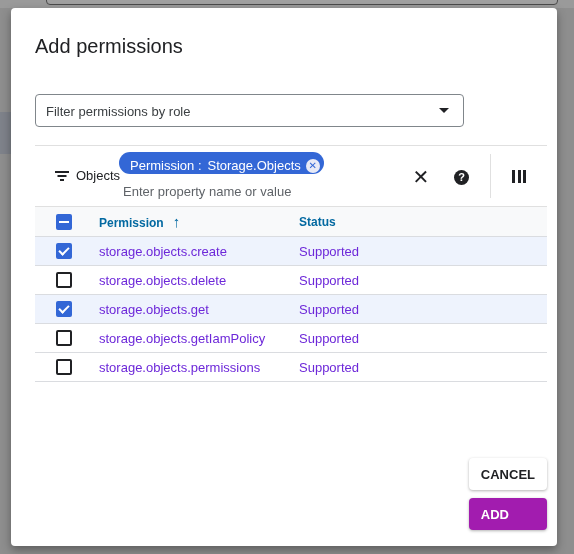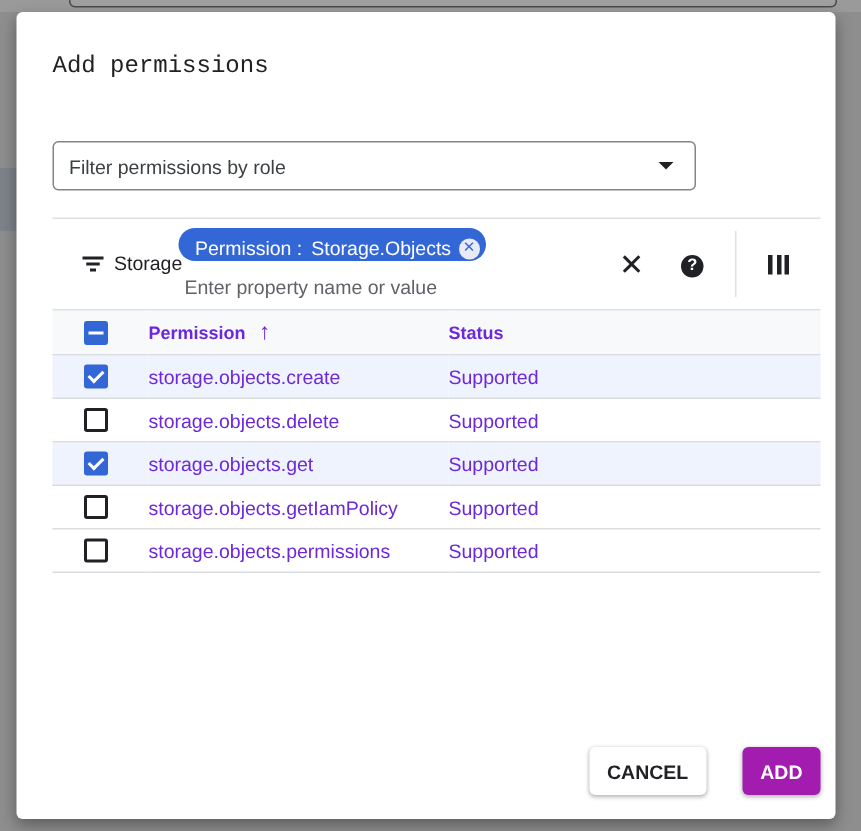--- a/index.html
+++ b/index.html
@@ -19,21 +19,21 @@
   .bg-left-panel {
     position: absolute; left: 0; top: 112px; width: 12px; height: 42px; background: #7e828a;
   }
   .dialog {
     position: absolute; left: 11px; top: 8px; width: 546px; height: 538px;
     background: #fff; border-radius: 4px;
     box-shadow: 0 4px 10px rgba(0,0,0,0.35);
   }
   .title {
     position: absolute; left: 24px; top: 27px;
-    font-size: 16px; color: #202124; font-weight: normal; font-family: Liberation Mono, monospace;
+    font-size: 20px; color: #202124; font-weight: normal;
   }
   .role-select {
     position: absolute; left: 24px; top: 86px; width: 429px; height: 33px;
     border: 1px solid #80868b; border-radius: 4px; box-sizing: border-box;
     cursor: pointer;
   }
   .role-select .placeholder {
     position: absolute; left: 10px; top: 9px; font-size: 13px; color: #3c4043;
   }
   .role-select .caret {
@@ -85,41 +85,41 @@
     position: absolute; left: 477px; top: 24px; width: 14px; height: 13px; cursor: pointer;
     display: flex; justify-content: space-between;
   }
   .columns-btn i { width: 3px; height: 13px; background: #202124; }
   table {
     position: absolute; left: 24px; top: 198px; width: 512px; border-collapse: collapse;
     font-size: 13px;
   }
   th, td { height: 28px; padding: 0; text-align: left; border-bottom: 1px solid #dadce0; }
   thead tr { background: #f8f9fa; border-top: 1px solid #e0e0e0; }
-  th { font-weight: bold; color: #6d28d9; height: 29px; font-size: 12px; }
+  th { font-weight: bold; color: #0369a1; height: 29px; font-size: 12px; }
   tbody tr.sel { background: #eef3fd; }
   td { color: #6d28d9; }
   .cb-cell { width: 64px; padding-left: 21px; box-sizing: border-box; }
   .perm-cell { width: 200px; }
   .cb {
     width: 16px; height: 16px; box-sizing: border-box; border-radius: 2px; display: block;
     cursor: pointer; position: relative;
   }
   .cb.off { border: 2px solid #202124; background: #fff; }
   .cb.on { background: #3367d6; }
   .cb.on::after {
     content: ""; position: absolute; left: 5px; top: 2px; width: 4px; height: 8px;
     border: solid #fff; border-width: 0 2px 2px 0; transform: rotate(45deg);
   }
   .cb.ind { background: #3367d6; }
   .cb.ind::after {
     content: ""; position: absolute; left: 3px; top: 7px; width: 10px; height: 2px; background: #fff;
   }
   .sort-arrow { display: inline-block; margin-left: 9px; font-size: 15px; font-weight: bold; }
-  .actions { position: absolute; right: 10px; bottom: 16px; display: flex; gap: 24px; }
+  .actions { position: absolute; right: 10px; bottom: 16px; display: flex; gap: 8px; flex-direction: column; }
   .btn {
     height: 32px; padding: 0 12px; border-radius: 4px; font-size: 13px; font-weight: bold;
     display: flex; align-items: center; cursor: pointer; border: none;
     font-family: "Liberation Sans", sans-serif;
   }
   .btn.cancel { background: #fff; color: #202124; box-shadow: 0 1px 3px rgba(0,0,0,0.3); }
   .btn.add { background: #a21caf; color: #fff; box-shadow: 0 1px 3px rgba(0,0,0,0.3); }
 </style>
 </head>
 <body>
@@ -136,21 +136,21 @@
     <span class="caret"></span>
   </div>
 
   <div class="filterbar">
     <div class="filter-btn">
       <span class="filter-icon">
           <i></i>
           <i></i>
           <i></i>
         </span>
-      <span>Storage</span>
+      <span>Objects</span>
     </div>
     <div class="chip">
       <span>Permission :</span>
       <b>Storage.Objects</b>
       <span class="chip-close">✕</span>
     </div>
     <input class="filter-input" type="text" placeholder="Enter property name or value" style="">
     <div class="clear-btn">✕</div>
     <div class="help-btn">?</div>
     <div class="vsep"></div>

